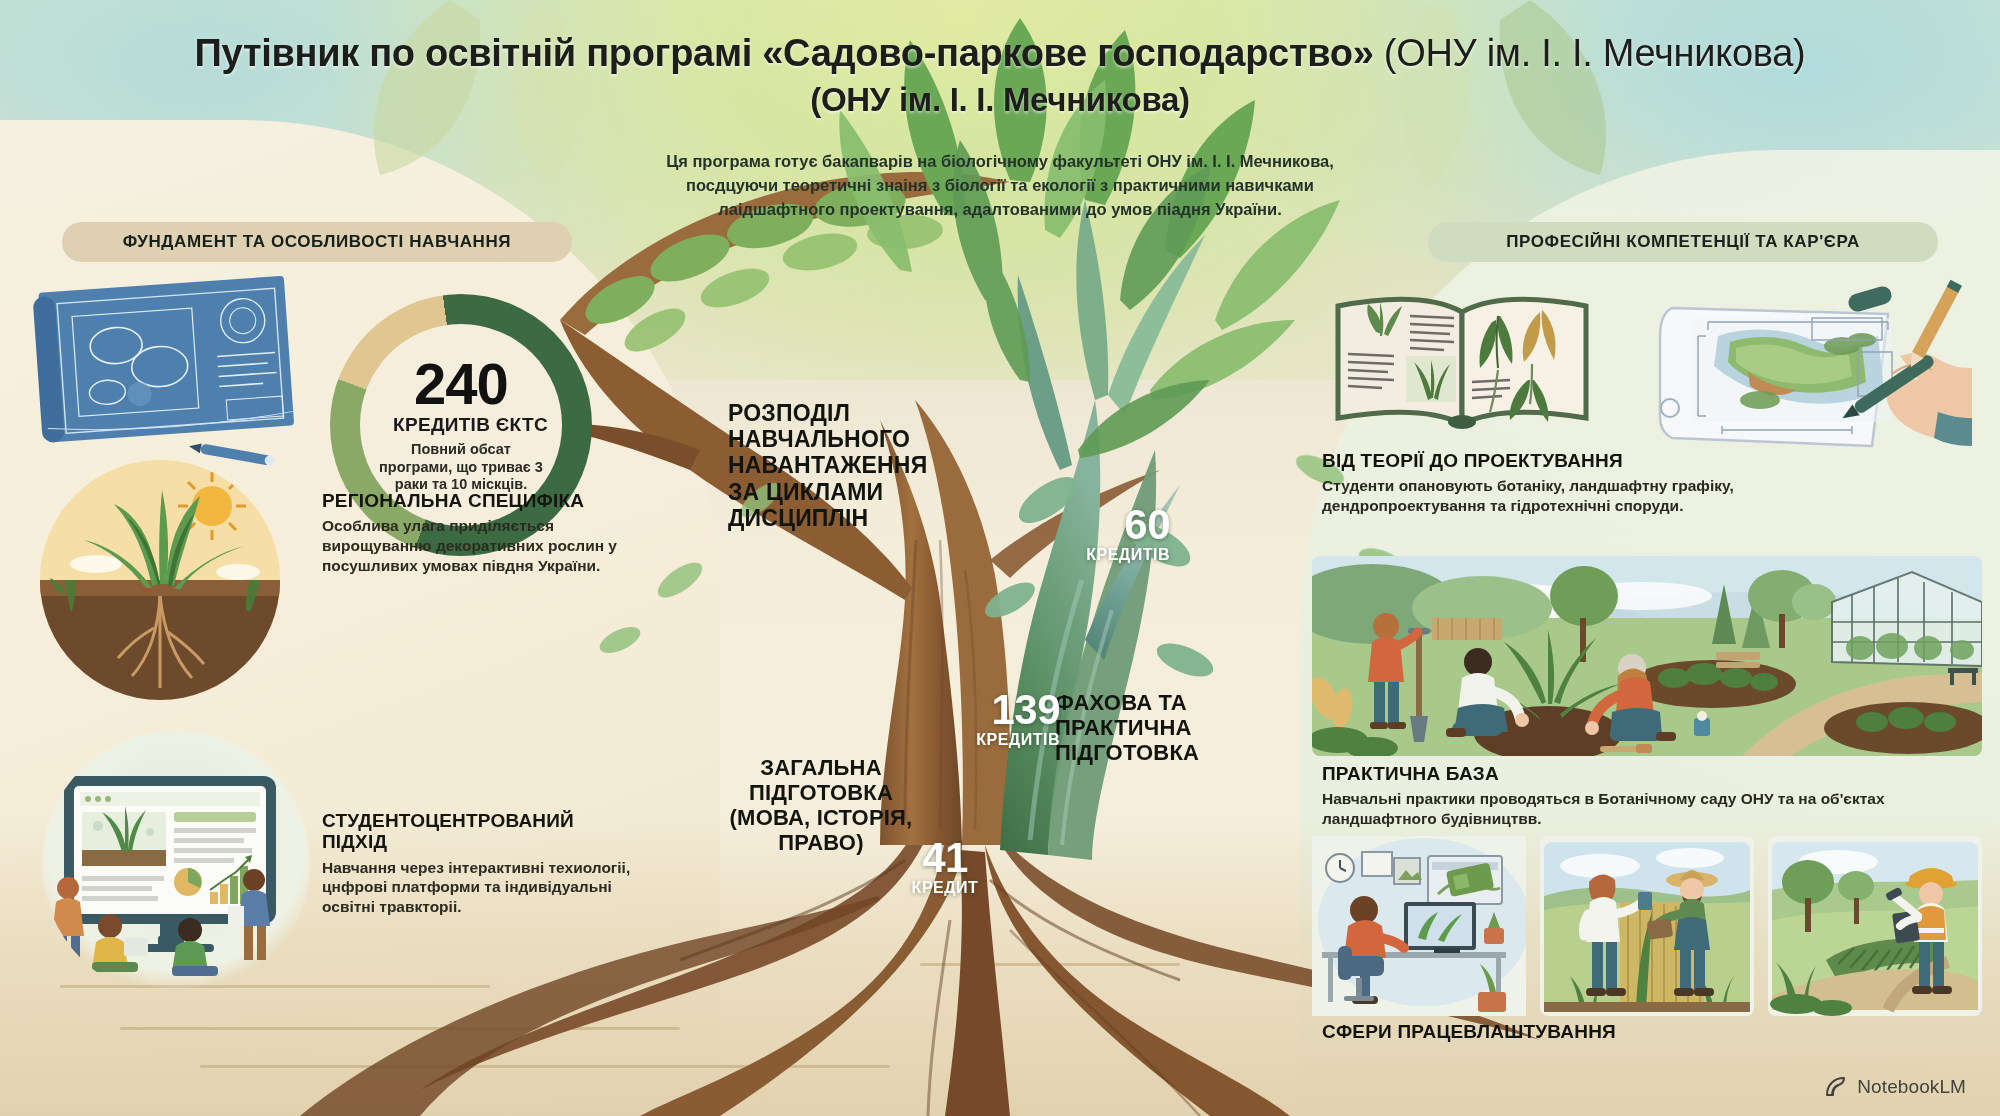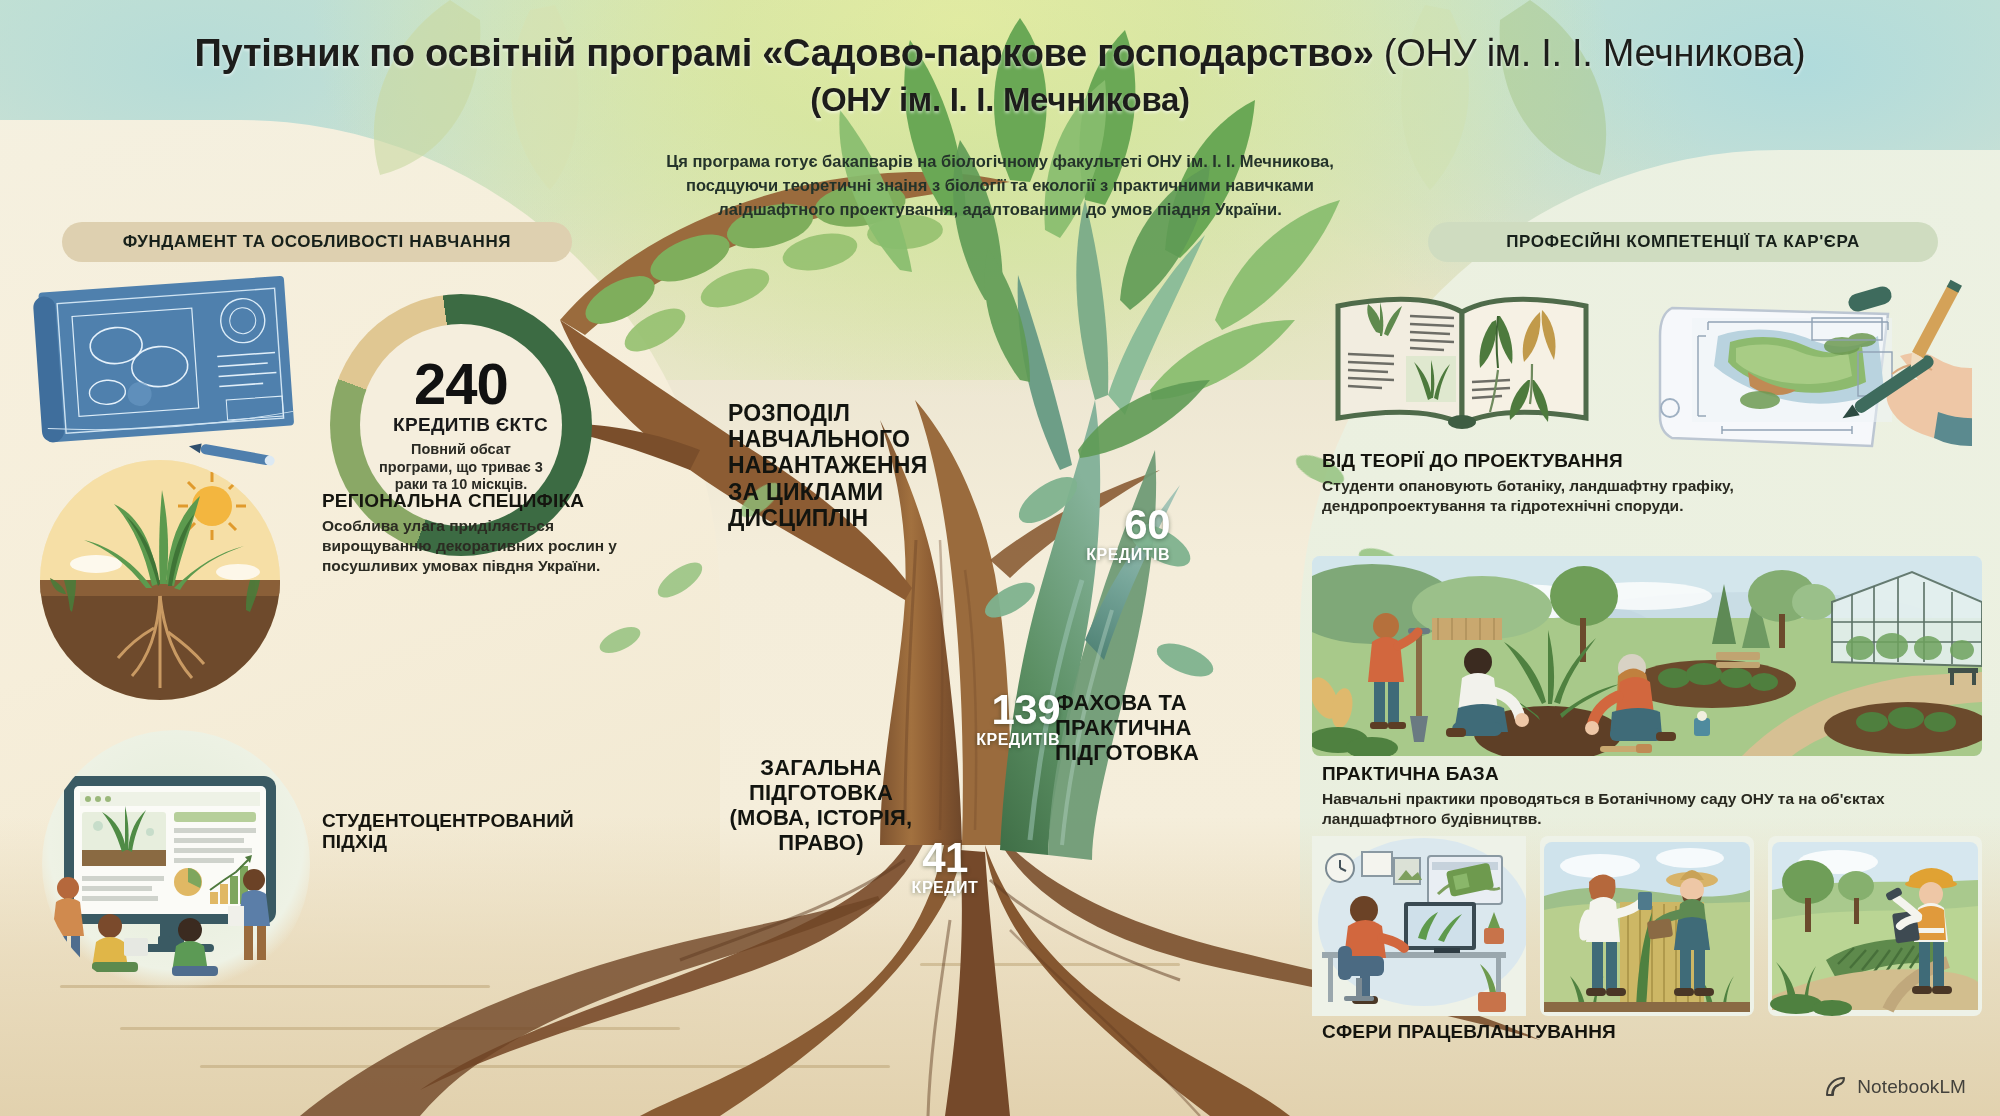--- a/index.html
+++ b/index.html
@@ -479,20 +479,21 @@
           <circle cx="212" cy="150" r="11" fill="#6b4226"></circle>
           <path d="M200 164 q12 -8 24 0 l4 32 h-32 z" fill="#5b7ea8"></path>
           <rect x="202" y="196" width="9" height="34" fill="#9a6b3d"></rect>
           <rect x="215" y="196" width="9" height="34" fill="#9a6b3d"></rect>
           <rect x="186" y="176" width="16" height="20" fill="#f0f0ea"></rect>
         </g>
       </svg>
     </div>
     <div class="feat" style="left:322px; top:540px; width:318px;">
       <div class="feat-title">СТУДЕНТОЦЕНТРОВАНИЙ ПІДХІД</div>
+      <div class="feat-body">Навчання через інтерактивні техиологіі, цнфрові платформи та індивідуальні освітні травкторіі.</div>
     </div>
   </div>
 
   <div class="tree-label" style="left:728px; top:400px; width:230px; font-size:23px;">РОЗПОДІЛ НАВЧАЛЬНОГО НАВАНТАЖЕННЯ ЗА ЦИКЛАМИ ДИСЦИПЛІН</div>
 
 
   <div class="tree-label" style="left:1055px; top:690px; width:180px; font-size:22px;">ФАХОВА ТА ПРАКТИЧНА ПІДГОТОВКА</div>
 
   <div class="tree-label" style="left:712px; top:755px; width:218px; font-size:22px; text-align:center;">ЗАГАЛЬНА ПІДГОТОВКА (МОВА, ІСТОРІЯ, ПРАВО)</div>
 

